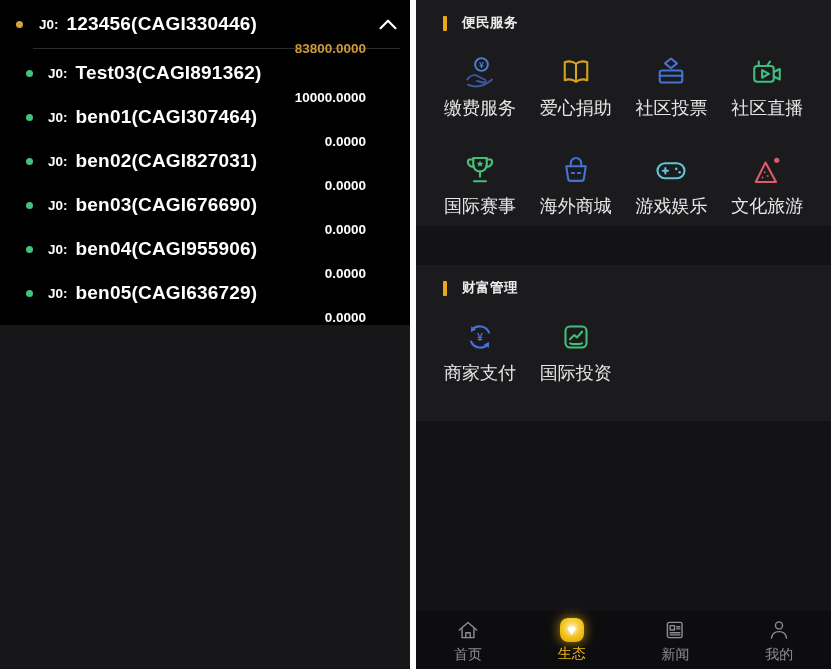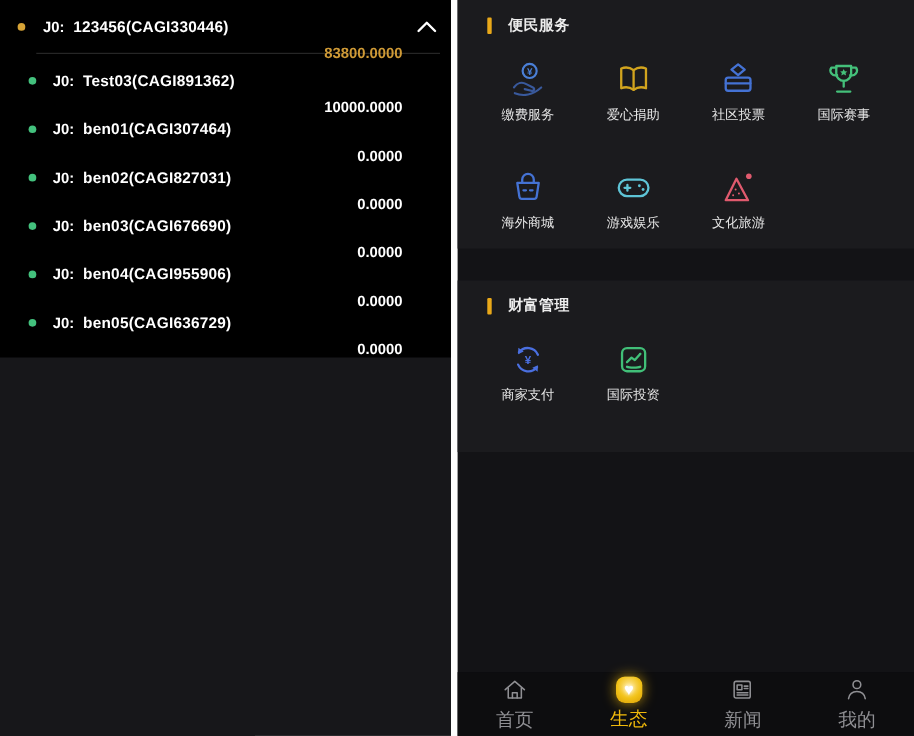--- a/index.html
+++ b/index.html
@@ -9,48 +9,48 @@
   
   .left-panel{position:absolute;left:0;top:0;width:410px;height:669px;background:#17171a;}
   .acct-list{background:#000;padding-bottom:10px;}
   .acct-row{position:relative;display:flex;align-items:center;height:44px;padding-right:44px;}
   .acct-row.hdr{height:48px;}
   .dot{width:7px;height:7px;border-radius:50%;flex:0 0 auto;}
   .dot.gold{background:#d6a336;margin-left:16px;}
   .dot.green{background:#43c17d;margin-left:26px;}
   .acct-prefix{color:#fff;font-size:13.5px;font-weight:700;margin-left:16px;}
   .acct-row:not(.hdr) .acct-prefix{margin-left:15px;}
-  .acct-name{color:#fff;font-size:14px;font-weight:700;margin-left:8px;letter-spacing:.2px;}
+  .acct-name{color:#fff;font-size:19px;font-weight:700;margin-left:8px;letter-spacing:.2px;}
   .acct-value{margin-left:auto;color:#fff;font-size:13.5px;font-weight:700;margin-top:48px;}
   .acct-value.gold{color:#cf9a36;}
   .chev{position:absolute;right:12px;top:50%;margin-top:-8px;width:20px;height:16px;}
   .hdr-divider{height:1px;background:#2b2b2b;margin:0 10px 2px 33px;}
 
   
   .panel-divider{position:absolute;left:410px;top:0;width:6px;height:669px;background:#fdfdfd;}
 
   
   .right-panel{position:absolute;left:416px;top:0;width:415px;height:669px;background:#131316;}
   .card{position:absolute;left:0;width:100%;background:#1b1b1e;}
   .card.services{top:0;height:226px;}
-  .card.wealth{top:255px;height:156px;}
+  .card.wealth{top:265px;height:156px;}
   .sec-head{display:flex;align-items:center;height:46px;}
   .sec-bar{width:4px;height:15px;background:#e9a819;margin-left:27px;border-radius:1px;}
   .sec-title{margin-left:15px;color:#ededed;font-size:13.5px;font-weight:700;letter-spacing:.5px;}
   .svc-grid{display:grid;grid-template-columns:repeat(4,1fr);padding:0 16px;}
   .svc{height:90px;display:flex;flex-direction:column;align-items:center;padding-top:8px;cursor:pointer;}
   .svc .ic{width:36px;height:36px;display:flex;align-items:center;justify-content:center;}
   .svc .ic svg{width:36px;height:36px;}
-  .svc-label{margin-top:6px;font-size:12px;color:#e6e6e6;}
+  .svc-label{margin-top:6px;font-size:18px;color:#e6e6e6;}
 
   
   .tabbar{position:absolute;left:0;bottom:0;width:100%;height:58px;display:flex;background:#0d0d0f;}
   .tab{flex:1;display:flex;flex-direction:column;align-items:center;justify-content:center;gap:3px;cursor:pointer;}
   .tab svg{width:26px;height:26px;}
-  .tab-label{font-size:17px;color:#8f8f93;}
+  .tab-label{font-size:14px;color:#8f8f93;}
   .tab.active .tab-label{color:#f0b90b;}
   .eco-badge{width:24px;height:24px;border-radius:8px;display:flex;align-items:center;justify-content:center;
              background:radial-gradient(circle at 50% 38%,#ffe89a 0%,#f2c218 55%,#d99e05 100%);
              box-shadow:0 0 12px rgba(240,185,11,.75);}
   .eco-badge span{color:#fff;font-size:15px;line-height:1;text-shadow:0 0 4px #fff;}
 </style>
 </head>
 <body>
 
 <div class="stage">
@@ -145,20 +145,31 @@
           <span class="ic">
             <svg viewBox="0 0 48 48" fill="none" stroke="#4472d4" stroke-width="2.8" stroke-linecap="round" stroke-linejoin="round">
               <path d="M24 6l8 6.5-8 6.5-8-6.5z"></path>
               <rect x="9" y="22" width="30" height="16" rx="3"></rect>
               <path d="M9 29h30"></path>
             </svg>
           </span>
           <span class="svc-label">社区投票</span>
         </div>
 
+        <div class="svc">
+          <span class="ic">
+            <svg viewBox="0 0 48 48" fill="none" stroke="#3fbf7f" stroke-width="2.8" stroke-linecap="round" stroke-linejoin="round">
+              <rect x="7" y="16" width="26" height="21" rx="4"></rect>
+              <path d="M13 16v-6M24 16l4-6"></path>
+              <path d="M33 24l8-4v14l-8-4"></path>
+              <path d="M17.5 21.5l9 5-9 5z"></path>
+            </svg>
+          </span>
+          <span class="svc-label">社区直播</span>
+        </div>
 
         <div class="svc">
           <span class="ic">
             <svg viewBox="0 0 48 48" fill="none" stroke="#44c07a" stroke-width="2.8" stroke-linecap="round" stroke-linejoin="round">
               <path d="M15 8h18v9a9 9 0 0 1-18 0z"></path>
               <path d="M15 10h-6a6 6 0 0 0 7 9M33 10h6a6 6 0 0 1-7 9"></path>
               <path d="M24 26v7M16 39h16"></path>
               <path d="M24 11.5l1.4 2.8 3 .3-2.2 2 .7 3-2.9-1.7-2.9 1.7.7-3-2.2-2 3-.3z" fill="#44c07a" stroke="none"></path>
             </svg>
           </span>

